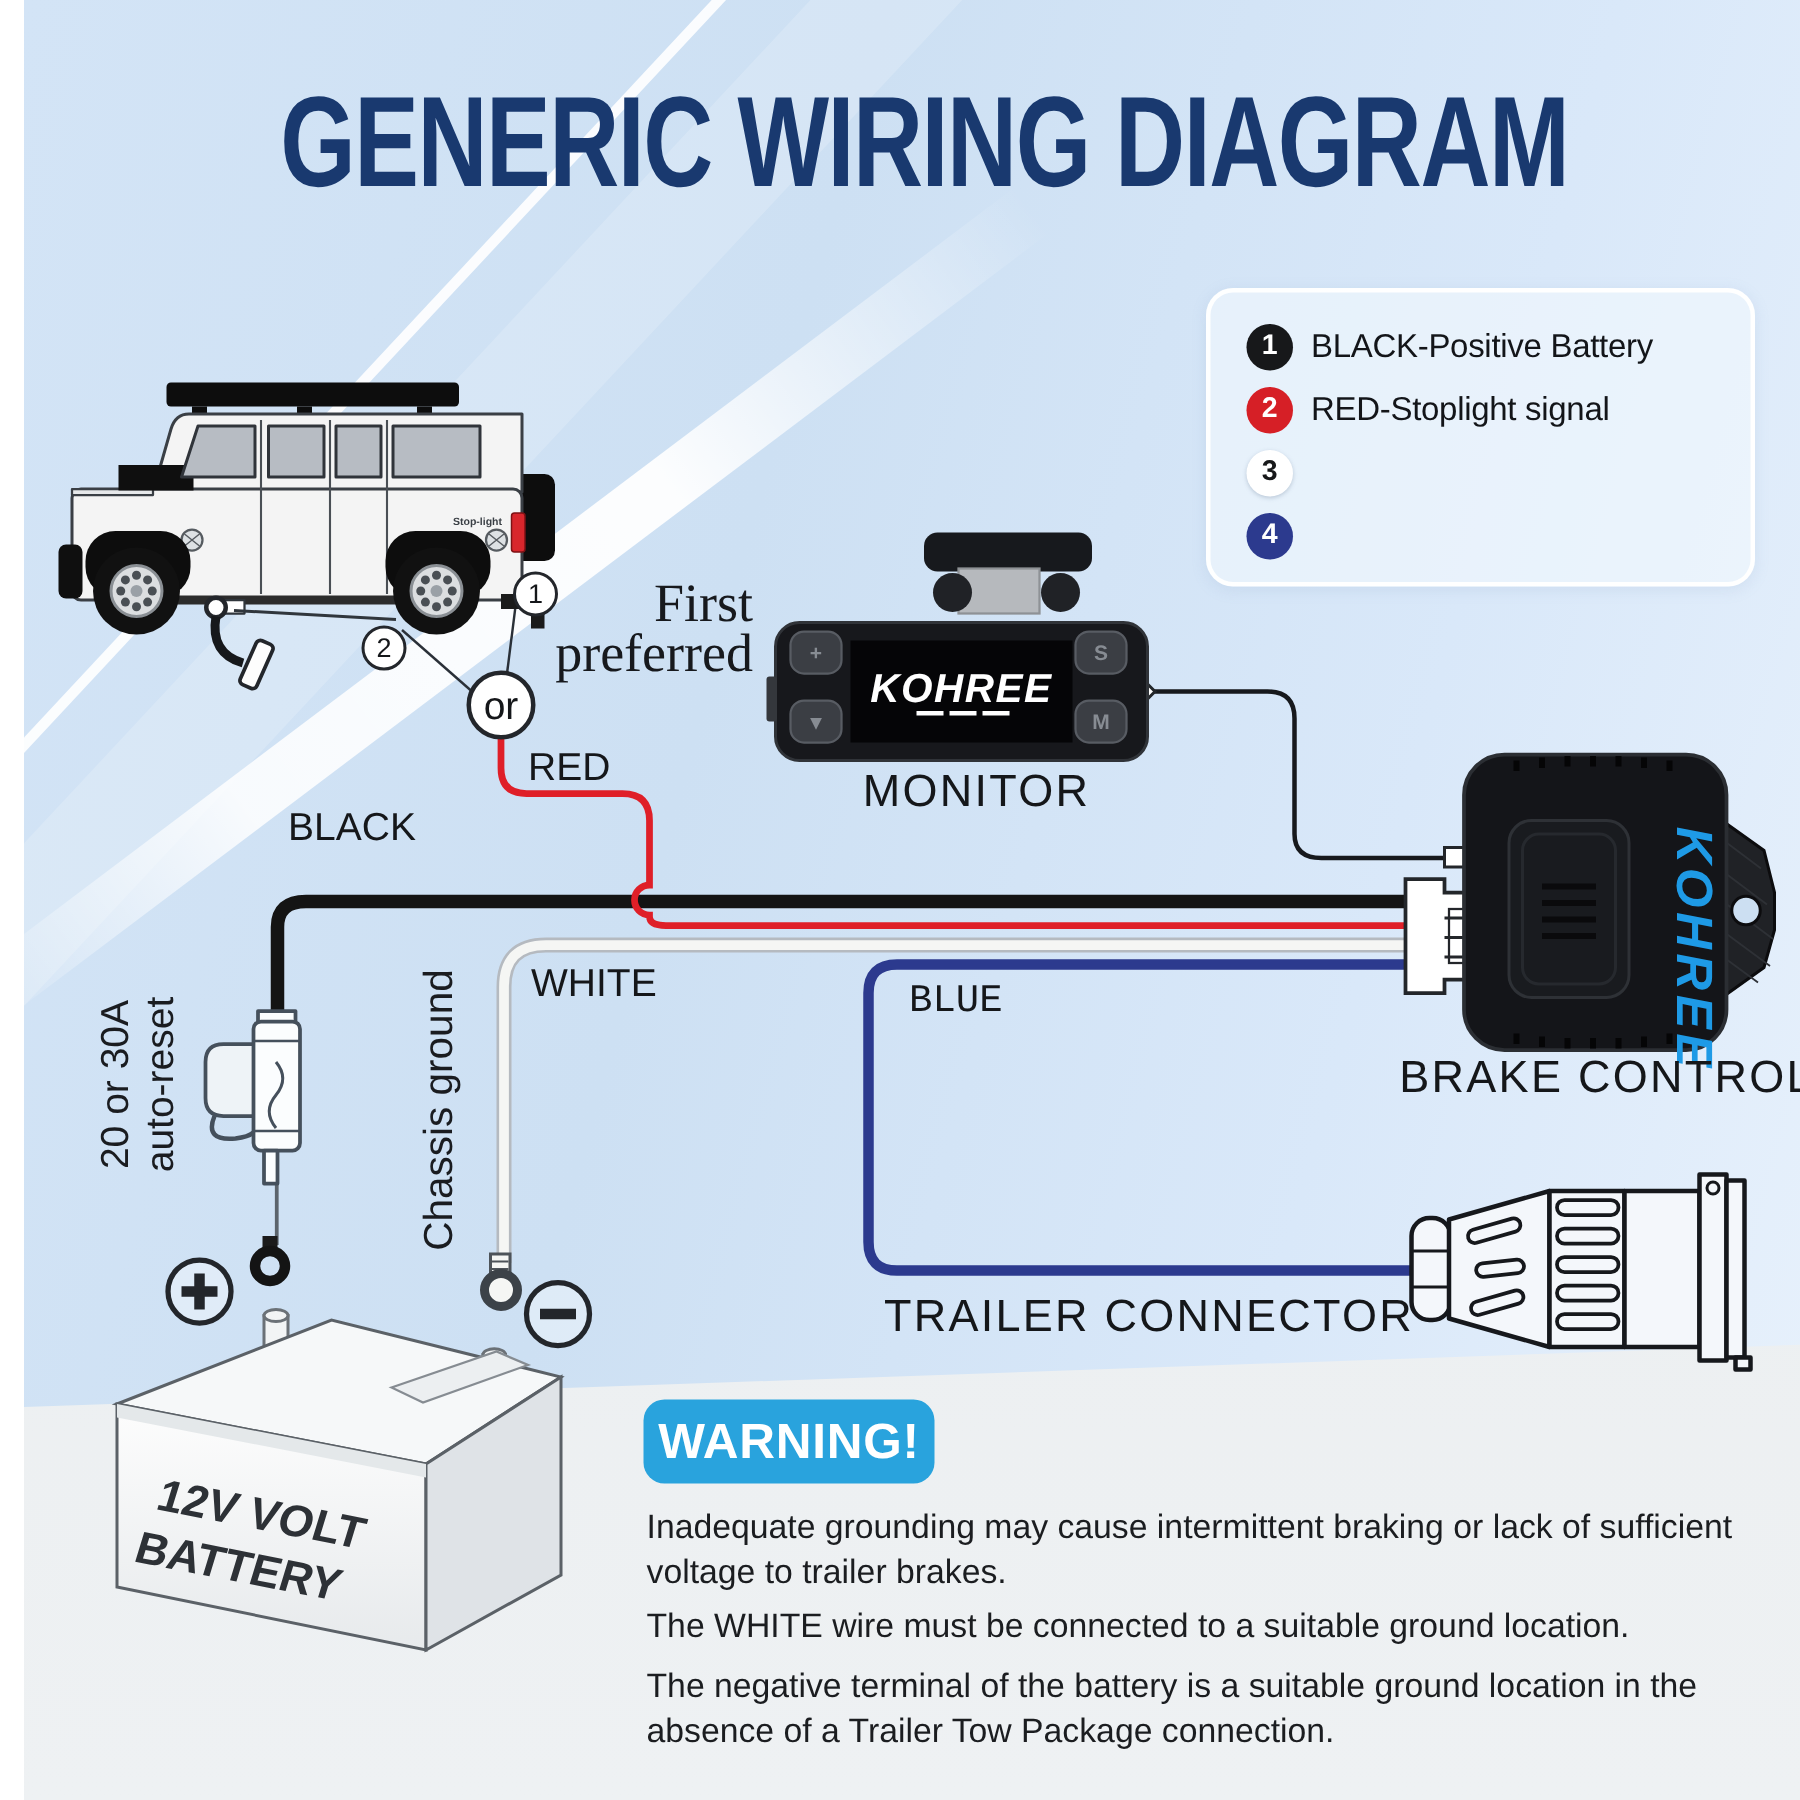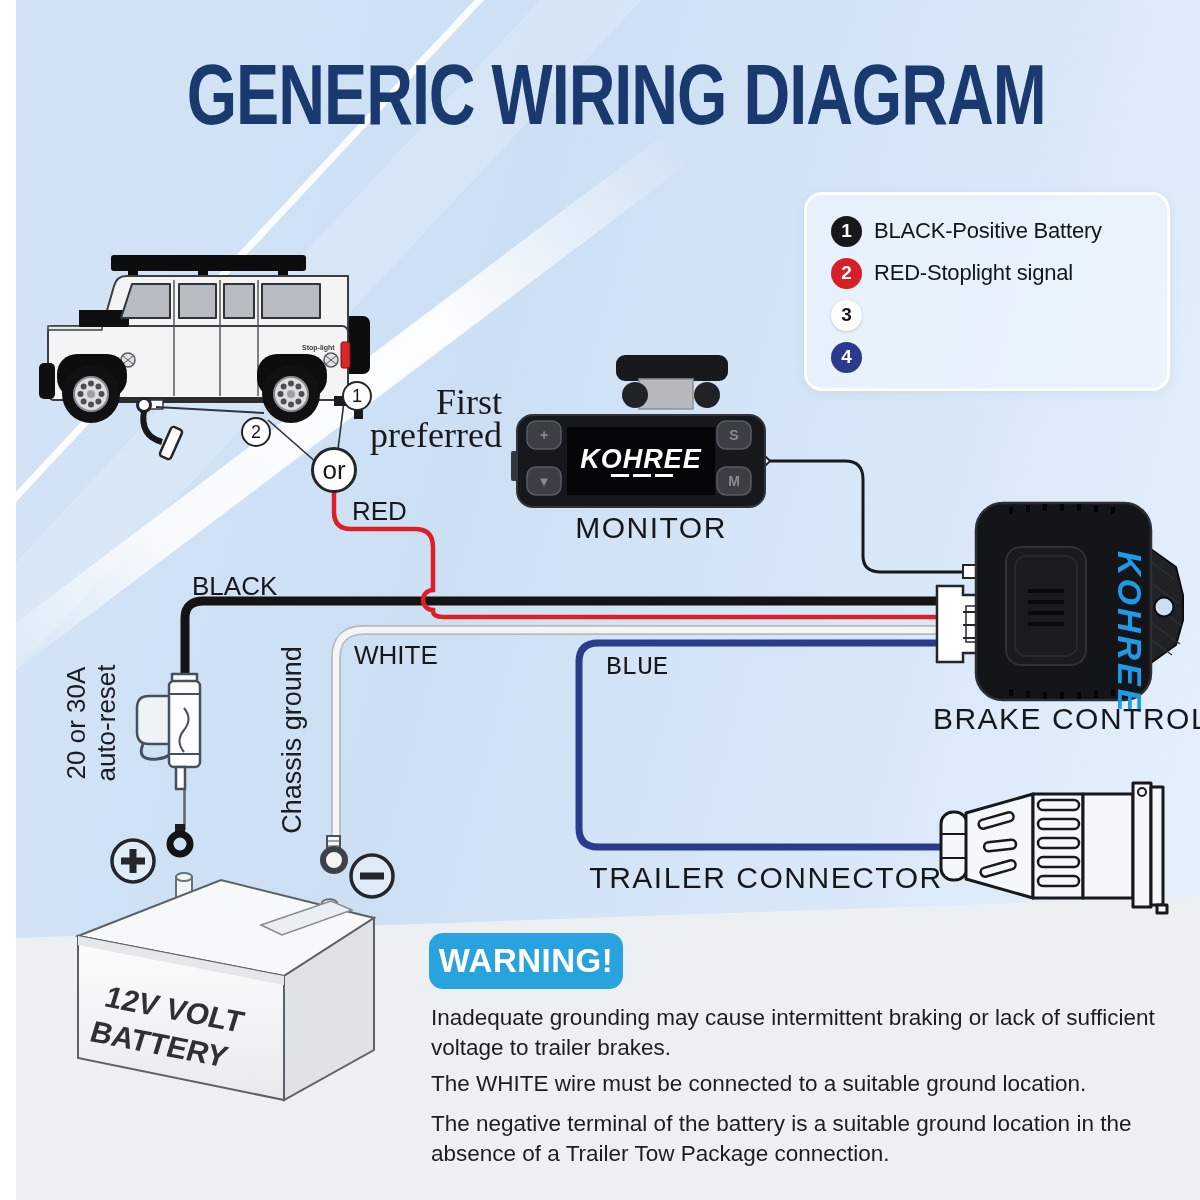--- a/index.html
+++ b/index.html
@@ -299,21 +299,21 @@
       <path d="M63,36 q9,11 0,22 q-9,11 0,22" fill="none" stroke-width="2"></path>
       <rect x="55" y="95" width="9" height="22"></rect>
     </g>
   </svg>
 
   <div class="rotlbl" style="left:75px;top:723px;">
     <span>20 or 30A</span><br><span>auto-reset</span>
   </div>
   <div class="rotlbl" style="left:276px;top:740px;font-size:27px;">Chassis ground</div>
 
-  <div class="lbl" style="left:176px;top:571px;">BLACK</div>
+  <div class="lbl" style="left:176px;top:536px;">BLACK</div>
   <div class="lbl" style="left:336px;top:496px;">RED</div>
   <div class="lbl" style="left:338px;top:640px;color:#15171a;">WHITE</div>
   <div class="lbl" style="left:590px;top:652px;font-family:Liberation Mono, monospace;">BLUE</div>
 
   <div class="co" id="co1" style="left:326px;top:381px;width:30px;height:30px;">1</div>
   <div class="co" id="co2" style="left:225px;top:417px;width:30px;height:30px;">2</div>
   <div class="co" id="co-or" style="left:295px;top:447px;width:46px;height:46px;">or</div>
   <div class="abs firstpref">
     <span>First</span><br><span>preferred</span>
   </div>

